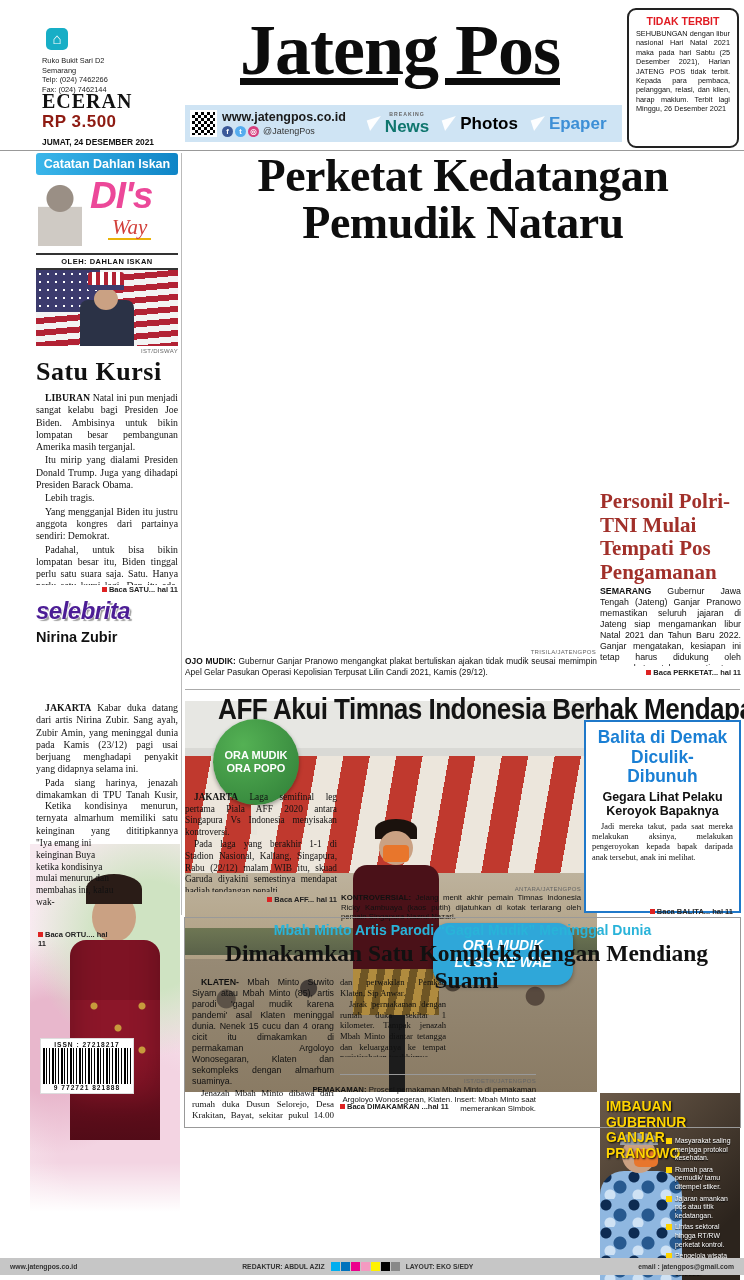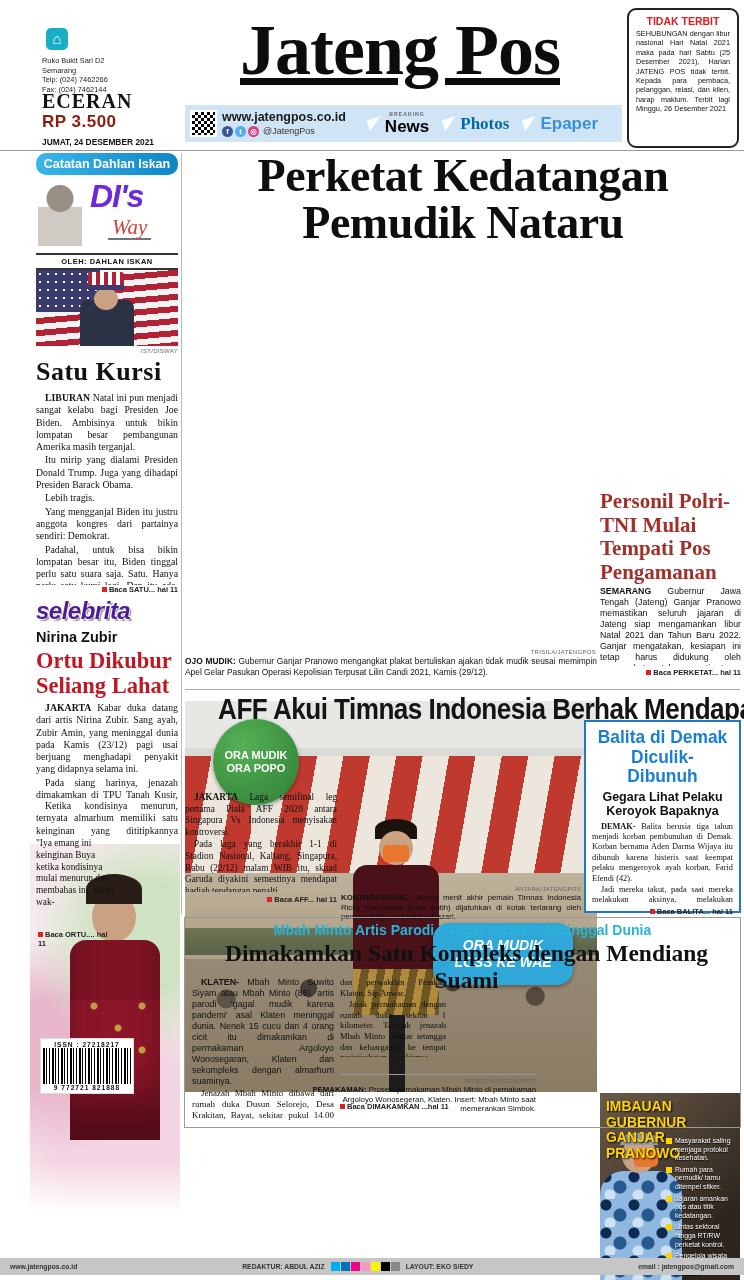--- a/index.html
+++ b/index.html
@@ -39,23 +39,23 @@
   .nav-label { font-size:17px; font-weight:bold; }
   .breaking { display:block; font-size:5.2px; letter-spacing:1px; color:#666; text-align:center; font-weight:bold;}
   .notice { border:2px solid #222; border-radius:9px; padding:5px 7px; background:#fff; }
   .notice-title { color:#e01b22; font-weight:bold; font-size:10.5px; text-align:center; margin-bottom:2px;}
   .notice-body  { font-size:7.3px; line-height:9.4px; text-align:justify; color:#111; }
   .rule-h { background:#999; height:1px; }
   .rule-v { background:#bbb; width:1px; }
   
   .catatan { background:linear-gradient(90deg,#3ab6ea,#0f85c6); border-radius:3px; color:#fff;
              font-size:12.5px; font-weight:bold; text-align:center; line-height:22px; }
-  .di-big { font-size:32px; font-weight:bold; font-style:italic; letter-spacing:-1px; color:#6d28d9; line-height:32px;}
+  .di-big { font-size:37px; font-weight:bold; font-style:italic; letter-spacing:-1px; color:#ec4899; line-height:32px;}
   .di-way { font-family:"Liberation Serif",serif; font-style:italic; font-size:21px; color:#d2403a;
-            border-bottom:2px solid #737373; line-height:22px; padding:0 4px;}
+            border-bottom:2px solid #eab308; line-height:22px; padding:0 4px;}
   .byline { font-size:7.5px; font-weight:bold; text-align:center; border-top:2px solid #333;
             border-bottom:2px solid #333; padding:2px 0; letter-spacing:.5px;}
   .satu-h { font-size:26px; font-weight:bold; font-family:"Liberation Serif",serif; letter-spacing:.5px;}
   .body-s { font-size:9.8px; line-height:12.3px; font-family:"Liberation Serif",serif; }
   .selebrita { font-size:24px; font-weight:bold; font-style:italic; color:#4c1d95; letter-spacing:-.5px;
       text-shadow:-1px -1px 0 #fff,1px -1px 0 #fff,-1px 1px 0 #fff,2px 2px 1px #9f9f9f; }
   .nirina-n { font-size:14.5px; font-weight:bold; }
   .ortu-h { font-size:22.5px; line-height:25px; font-weight:bold; color:#c01822;
             font-family:"Liberation Serif",serif; }
   
@@ -151,43 +151,43 @@
         <span class="soc" style="background:#55acee;">t</span>
         <span class="soc" style="background:#d6407f;">◎</span>
         <span class="handle">@JatengPos</span>
       </div>
     </div>
     <div class="nav">
       <div class="nav-item">
         <span class="swoosh"></span>
         <span>
           <span class="breaking">BREAKING</span>
-          <span class="nav-label" style="color:#000000;">News</span>
+          <span class="nav-label" style="color:#0f766e;">News</span>
         </span>
       </div>
       <div class="nav-item">
         <span class="swoosh"></span>
-        <span class="nav-label" style="color:#0369a1;font-family:Liberation Serif, serif;">Photos</span>
+        <span class="nav-label" style="color:#000000;">Photos</span>
       </div>
       <div class="nav-item">
         <span class="swoosh"></span>
         <span class="nav-label" style="color:#3d8fd6;">Epaper</span>
       </div>
     </div>
   </div>
 
   <div class="abs notice" style="left:627px;top:8px;width:112px;height:140px;">
     <div class="notice-title">TIDAK TERBIT</div>
     <div class="notice-body clip" style="height:112px;">SEHUBUNGAN dengan libur nasional Hari Natal 2021 maka pada hari Sabtu (25 Desember 2021), Harian JATENG POS tidak terbit. Kepada para pembaca, pelanggan, relasi, dan klien, harap maklum. Terbit lagi Minggu, 26 Desember 2021</div>
   </div>
 
   <div class="abs rule-h" style="left:0;top:150px;width:744px;"></div>
   <div class="abs rule-v" style="left:181px;top:153px;height:762px;"></div>
 
-  <div class="abs catatan" style="left:36px;top:153px;width:142px;height:22px;border-radius:10px;">Catatan Dahlan Iskan</div>
+  <div class="abs catatan" style="left:36px;top:153px;width:142px;height:22px;">Catatan Dahlan Iskan</div>
 
   <div class="abs" style="left:36px;top:178px;width:142px;height:72px;">
     <div class="abs" style="left:2px;top:2px;width:44px;height:66px;background:radial-gradient(circle at 50% 28%,#9a8f85 13px,transparent 14px),linear-gradient(180deg,#fff 40%,#cfcac4 41%);"></div>
     <div class="abs di-big" style="left:54px;top:2px;">DI's</div>
     <div class="abs di-way" style="left:72px;top:38px;">Way</div>
   </div>
   <div class="abs byline" style="left:36px;top:253px;width:142px;">OLEH: DAHLAN ISKAN</div>
 
   <div class="abs ph flag-us" style="left:36px;top:270px;width:142px;height:76px;">
     <div class="canton"></div>
@@ -204,24 +204,20 @@
     <p class="art">Itu mirip yang dialami Presiden Donald Trump. Juga yang dihadapi Presiden Barack Obama.</p>
     <p class="art">Lebih tragis.</p>
     <p class="art">Yang mengganjal Biden itu justru anggota kongres dari partainya sendiri: Demokrat.</p>
     <p class="art">Padahal, untuk bisa bikin lompatan besar itu, Biden tinggal perlu satu suara saja. Satu. Hanya perlu satu kursi lagi. Dan itu ada. Dari partainya sendiri.</p>
 
   </div>
   <div class="abs baca" style="left:36px;top:585px;width:142px;text-align:right;"><span class="sq"></span><span>Baca SATU... hal 11</span></div>
 
   <div class="abs selebrita" style="left:36px;top:597px;">selebrita</div>
   <div class="abs nirina-n" style="left:36px;top:629px;">Nirina Zubir</div>
-  <div class="abs ortu-h" style="left:36px;top:648px;">
-    <div>Ortu Dikubur</div>
-    <div>Seliang Lahat</div>
-  </div>
 
   <div class="abs ph nirina-ph" style="left:30px;top:768px;width:150px;height:368px;">
     <div class="head" style="left:62px;top:48px;width:44px;height:50px;"></div>
     <div class="abs" style="left:56px;top:30px;width:56px;height:30px;background:#2a1c17;border-radius:50% 50% 0 0;"></div>
     <div class="abs" style="left:40px;top:96px;width:90px;height:200px;background:linear-gradient(180deg,#7e1324 0 30%,#8c1629 30% 55%,#6e0f1f 100%);border-radius:16px 16px 0 0;box-shadow:inset 0 -40px 30px rgba(0,0,0,.25);"></div>
     <div class="abs" style="left:52px;top:150px;width:66px;height:60px;background:radial-gradient(circle at 12px 12px,#c79a3c 3px,transparent 4px),radial-gradient(circle at 36px 34px,#c79a3c 3px,transparent 4px);background-size:48px 44px;"></div>
     <div class="fade-b"></div>
   </div>
 
   <div class="abs body-s just clip" style="left:36px;top:702px;width:142px;height:98px;z-index:2;">
@@ -342,21 +338,20 @@
   </div>
 
   <div class="abs balita-box" style="left:584px;top:720px;width:157px;height:193px;">
     <div class="balita-t">Balita di Demak</div>
     <div class="balita-t">Diculik-Dibunuh</div>
     <div class="balita-s">
       <div>Gegara Lihat Pelaku</div>
       <div>Keroyok Bapaknya</div>
     </div>
     <div class="just clip serif" style="height:84px;font-size:8.3px;line-height:10.4px;margin-top:4px;">
-      <p class="art"><b>DEMAK-</b> <span>Balita berusia tiga tahun menjadi korban pembunuhan di Demak. Korban bernama Aden Darma Wijaya itu dibunuh karena histeris saat keempat pelaku mengeroyok ayah korban, Farid Efendi (42).</span></p>
       <p class="art">Jadi mereka takut, pada saat mereka melakukan aksinya, melakukan pengeroyokan kepada bapak daripada anak tersebut, anak ini melihat.</p>
     </div>
     <div class="baca" style="text-align:right;margin-top:1px;"><span class="sq"></span><span>Baca BALITA... hal 11</span></div>
   </div>
 
   <div class="abs" style="left:184px;top:917px;width:557px;height:211px;border:1px solid #999;"></div>
   <div class="abs kicker" style="left:184px;top:922px;width:557px;">Mbah Minto Artis Parodi “Gagal Mudik” Meninggal Dunia</div>
   <div class="abs minto-h" style="left:184px;top:940px;width:557px;">Dimakamkan Satu Kompleks dengan Mendiang Suami</div>
 
   <div class="abs just clip" style="left:192px;top:977px;width:142px;height:144px;font-size:8.8px;line-height:11px;">

